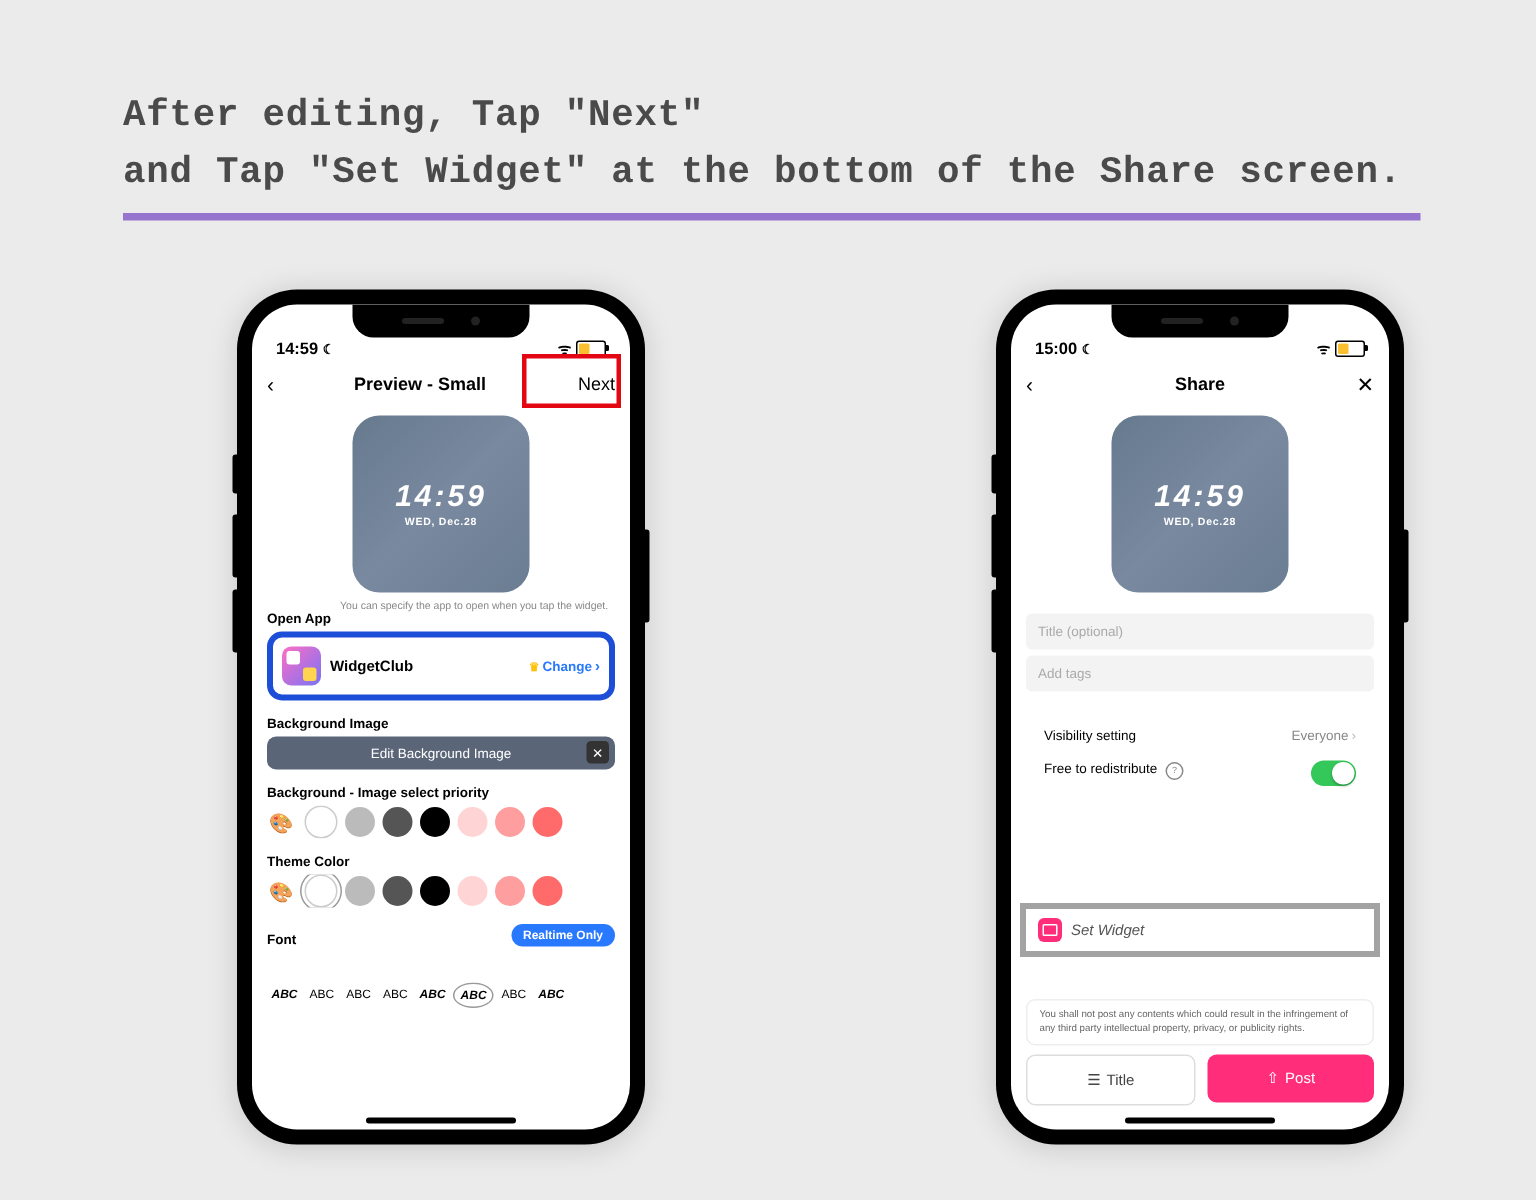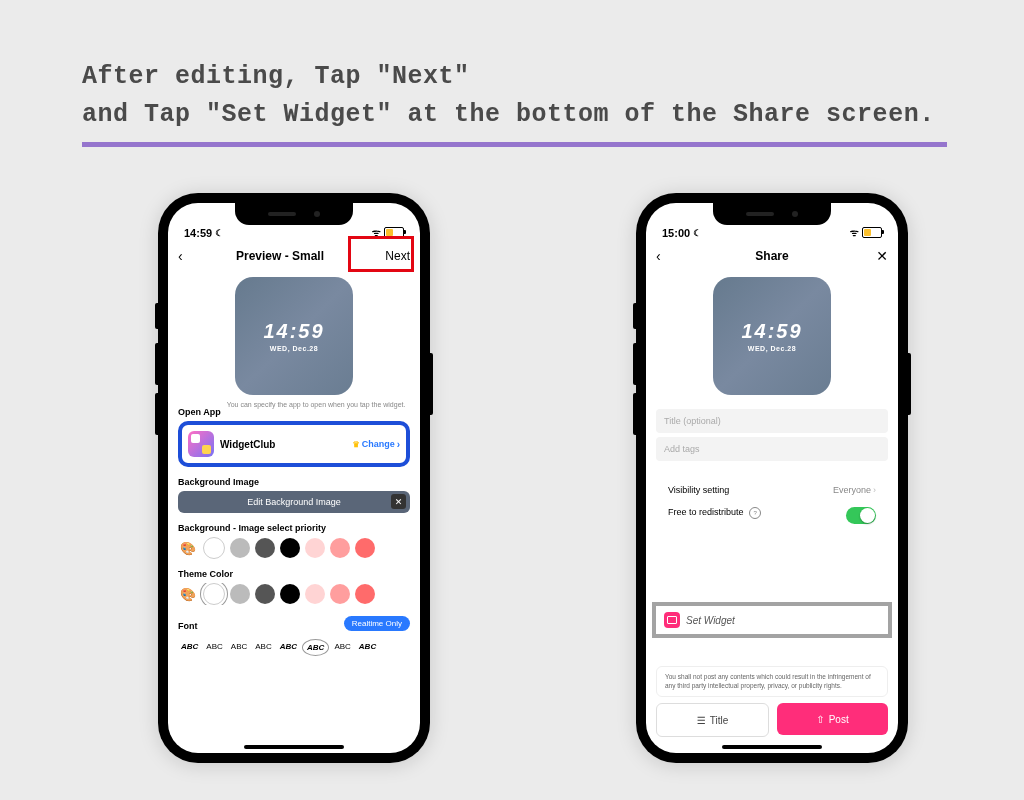--- a/index.html
+++ b/index.html
@@ -33,21 +33,21 @@
 }
 .phone {
   position: absolute;
   width: 272px;
   height: 570px;
   background: #000;
   border-radius: 40px;
   box-shadow: 0 2px 20px rgba(0,0,0,0.15);
 }
 .phone.left { left: 158px; top: 193px; }
-.phone.right { left: 636px; top: 193px; }
+.phone.right { left: 664px; top: 193px; }
 .phone-btn-l1 { position:absolute; left:-3px; top:110px; width:3px; height:26px; background:#000; border-radius:2px 0 0 2px;}
 .phone-btn-l2 { position:absolute; left:-3px; top:150px; width:3px; height:42px; background:#000; border-radius:2px 0 0 2px;}
 .phone-btn-l3 { position:absolute; left:-3px; top:200px; width:3px; height:42px; background:#000; border-radius:2px 0 0 2px;}
 .phone-btn-r { position:absolute; right:-3px; top:160px; width:3px; height:62px; background:#000; border-radius:0 2px 2px 0;}
 .screen {
   position: absolute;
   left: 10px; right: 10px; top: 10px; bottom: 10px;
   background: #fff;
   border-radius: 30px;
   overflow: hidden;
@@ -150,22 +150,22 @@
 .palette{font-size:13px;color:#888;width:20px;text-align:center;}
 .c-white{background:#fff;border:1px solid #ccc;}
 .c-lgray{background:#bbb;}
 .c-dgray{background:#555;}
 .c-black{background:#000;}
 .c-lpink{background:#ffd4d4;}
 .c-mpink{background:#ff9e9e;}
 .c-dpink{background:#ff6b6b;}
 .c-sel{box-shadow:0 0 0 2px #fff, 0 0 0 3px #999;}
 .font-row{display:flex;align-items:center;justify-content:space-between;margin-top:10px;gap:27px;}
-.realtime-pill{background:#2979ff;color:#fff;font-size:8px;padding:3px 8px;border-radius:10px;}
-.abc-row{display:flex;gap:2px;margin-top:8px;overflow:hidden;}
+.realtime-pill{background:#2979ff;color:#fff;font-size:8px;padding:3px 8px;border-radius:10px;font-weight:bold;}
+.abc-row{display:flex;gap:2px;margin-top:24px;overflow:hidden;}
 .abc{font-size:8px;font-weight:700;font-style:italic;padding:3px 3px;white-space:nowrap;}
 .abc.reg{font-weight:500;font-style:normal;}
 .abc.sel{border:1px solid #999;border-radius:50%;padding:3px 4px;font-weight:800;}
 
 
 .input-field{margin:4px 10px;height:24px;background:#f3f3f3;border-radius:4px;padding:0 8px;font-size:9px;color:#aaa;display:flex;align-items:center;}
 .vis-row{display:flex;justify-content:space-between;padding:6px 22px;font-size:9px;}
 .vis-val{color:#888;display:flex;align-items:center;gap:2px;}
 .q-icon{width:10px;height:10px;border:1px solid #888;border-radius:50%;font-size:6px;display:inline-flex;align-items:center;justify-content:center;color:#888;margin-left:3px;}
 .toggle{width:30px;height:17px;background:#34c759;border-radius:10px;position:relative;}

